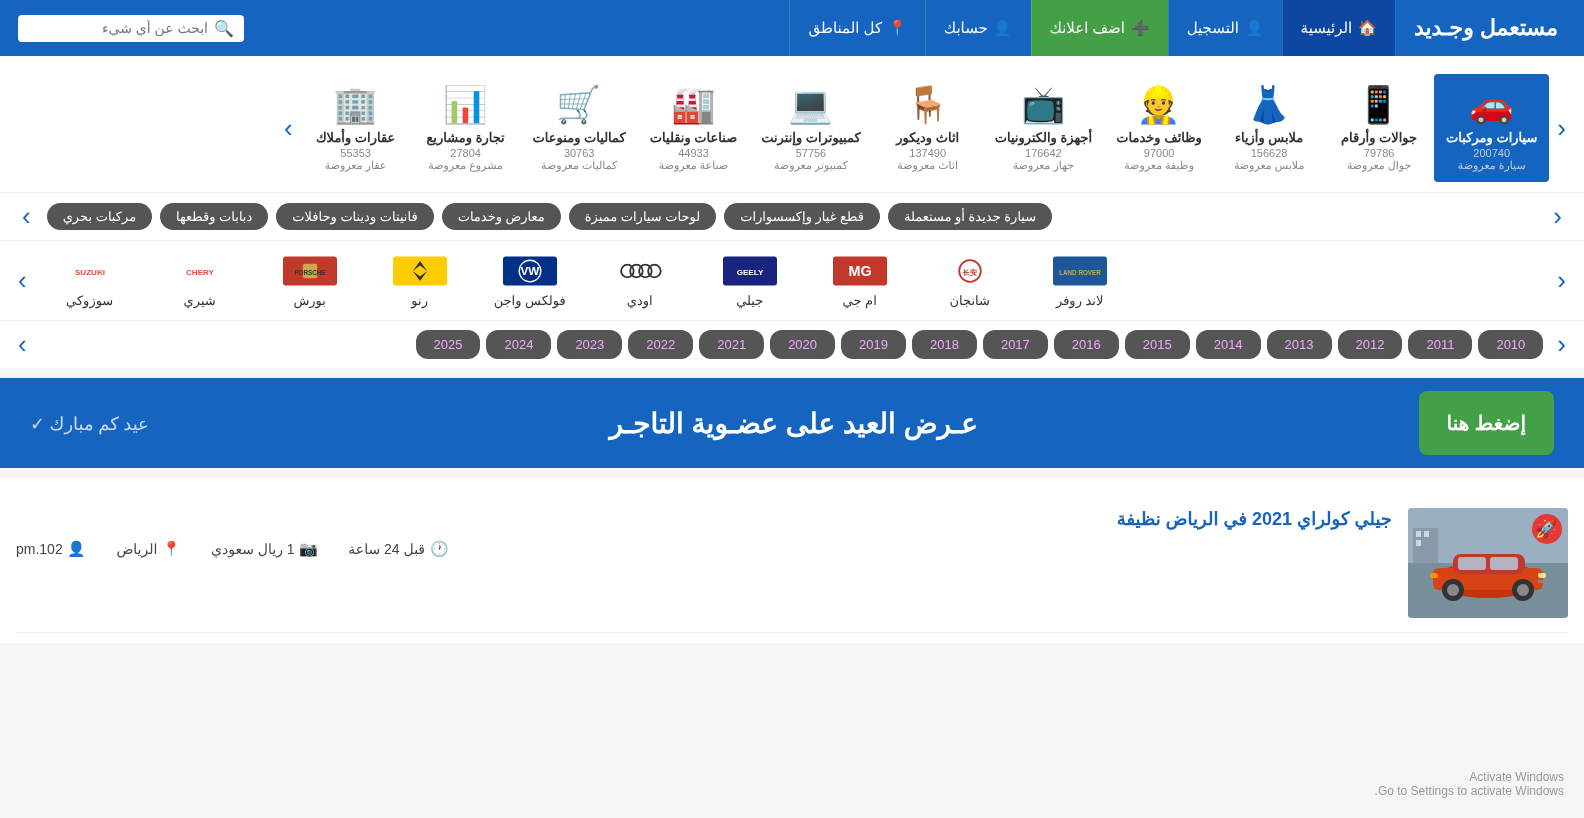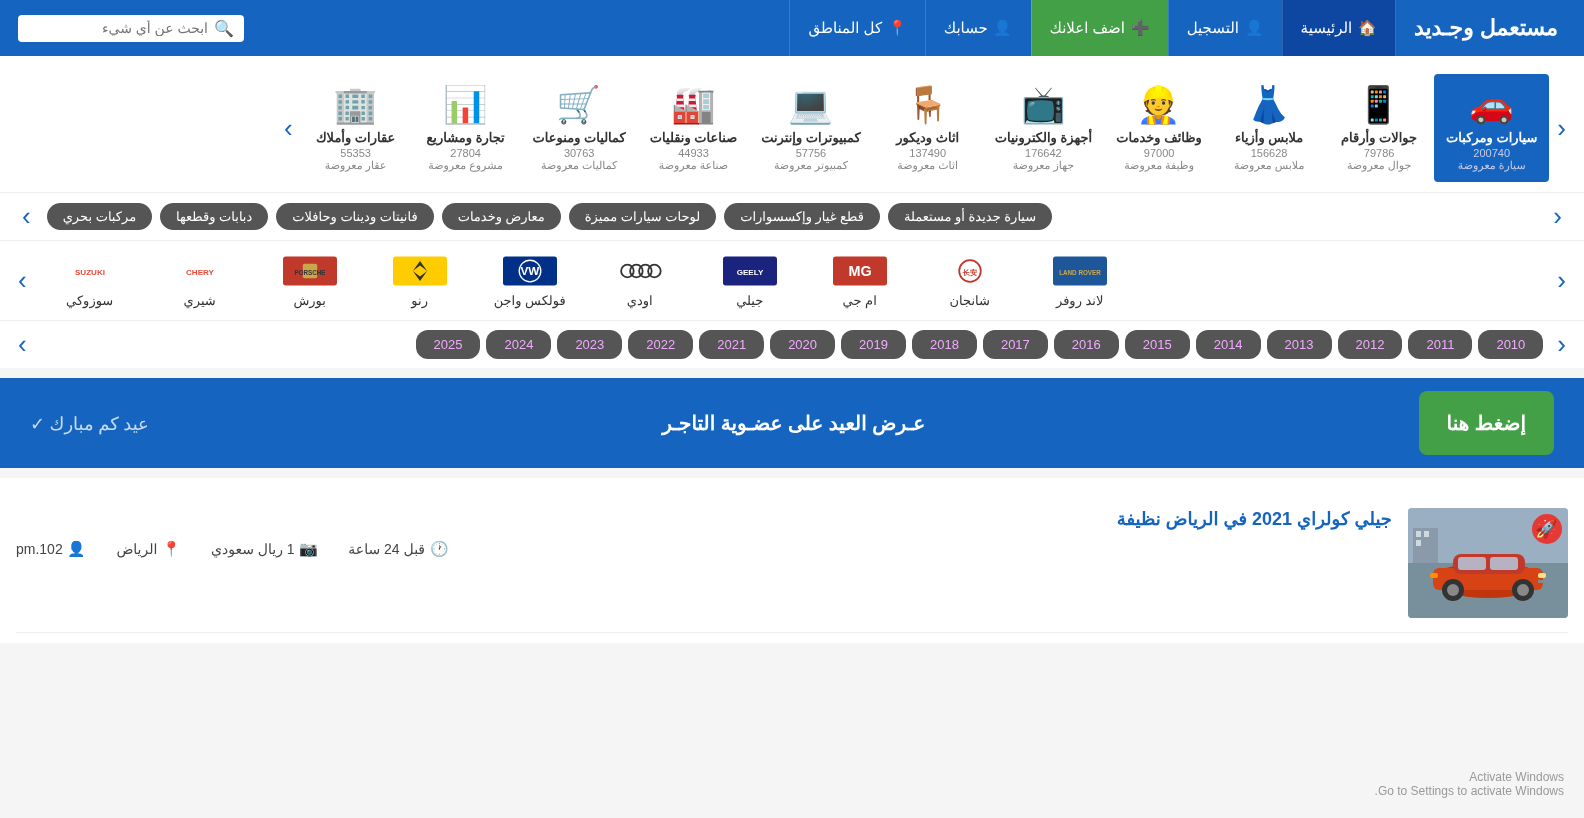--- a/index.html
+++ b/index.html
@@ -196,21 +196,21 @@
       display: flex;
       align-items: center;
       justify-content: space-between;
       padding: 0 30px;
       height: 90px;
       margin-top: 10px;
       position: relative;
     }
     .promo-text {
       color: #fff;
-      font-size: 20px;
+      font-size: 28px;
       font-weight: bold;
       text-align: center;
       flex: 1;
     }
     .promo-btn {
       background: #43a047;
       color: #fff;
       border: none;
       border-radius: 8px;
       font-size: 20px;

